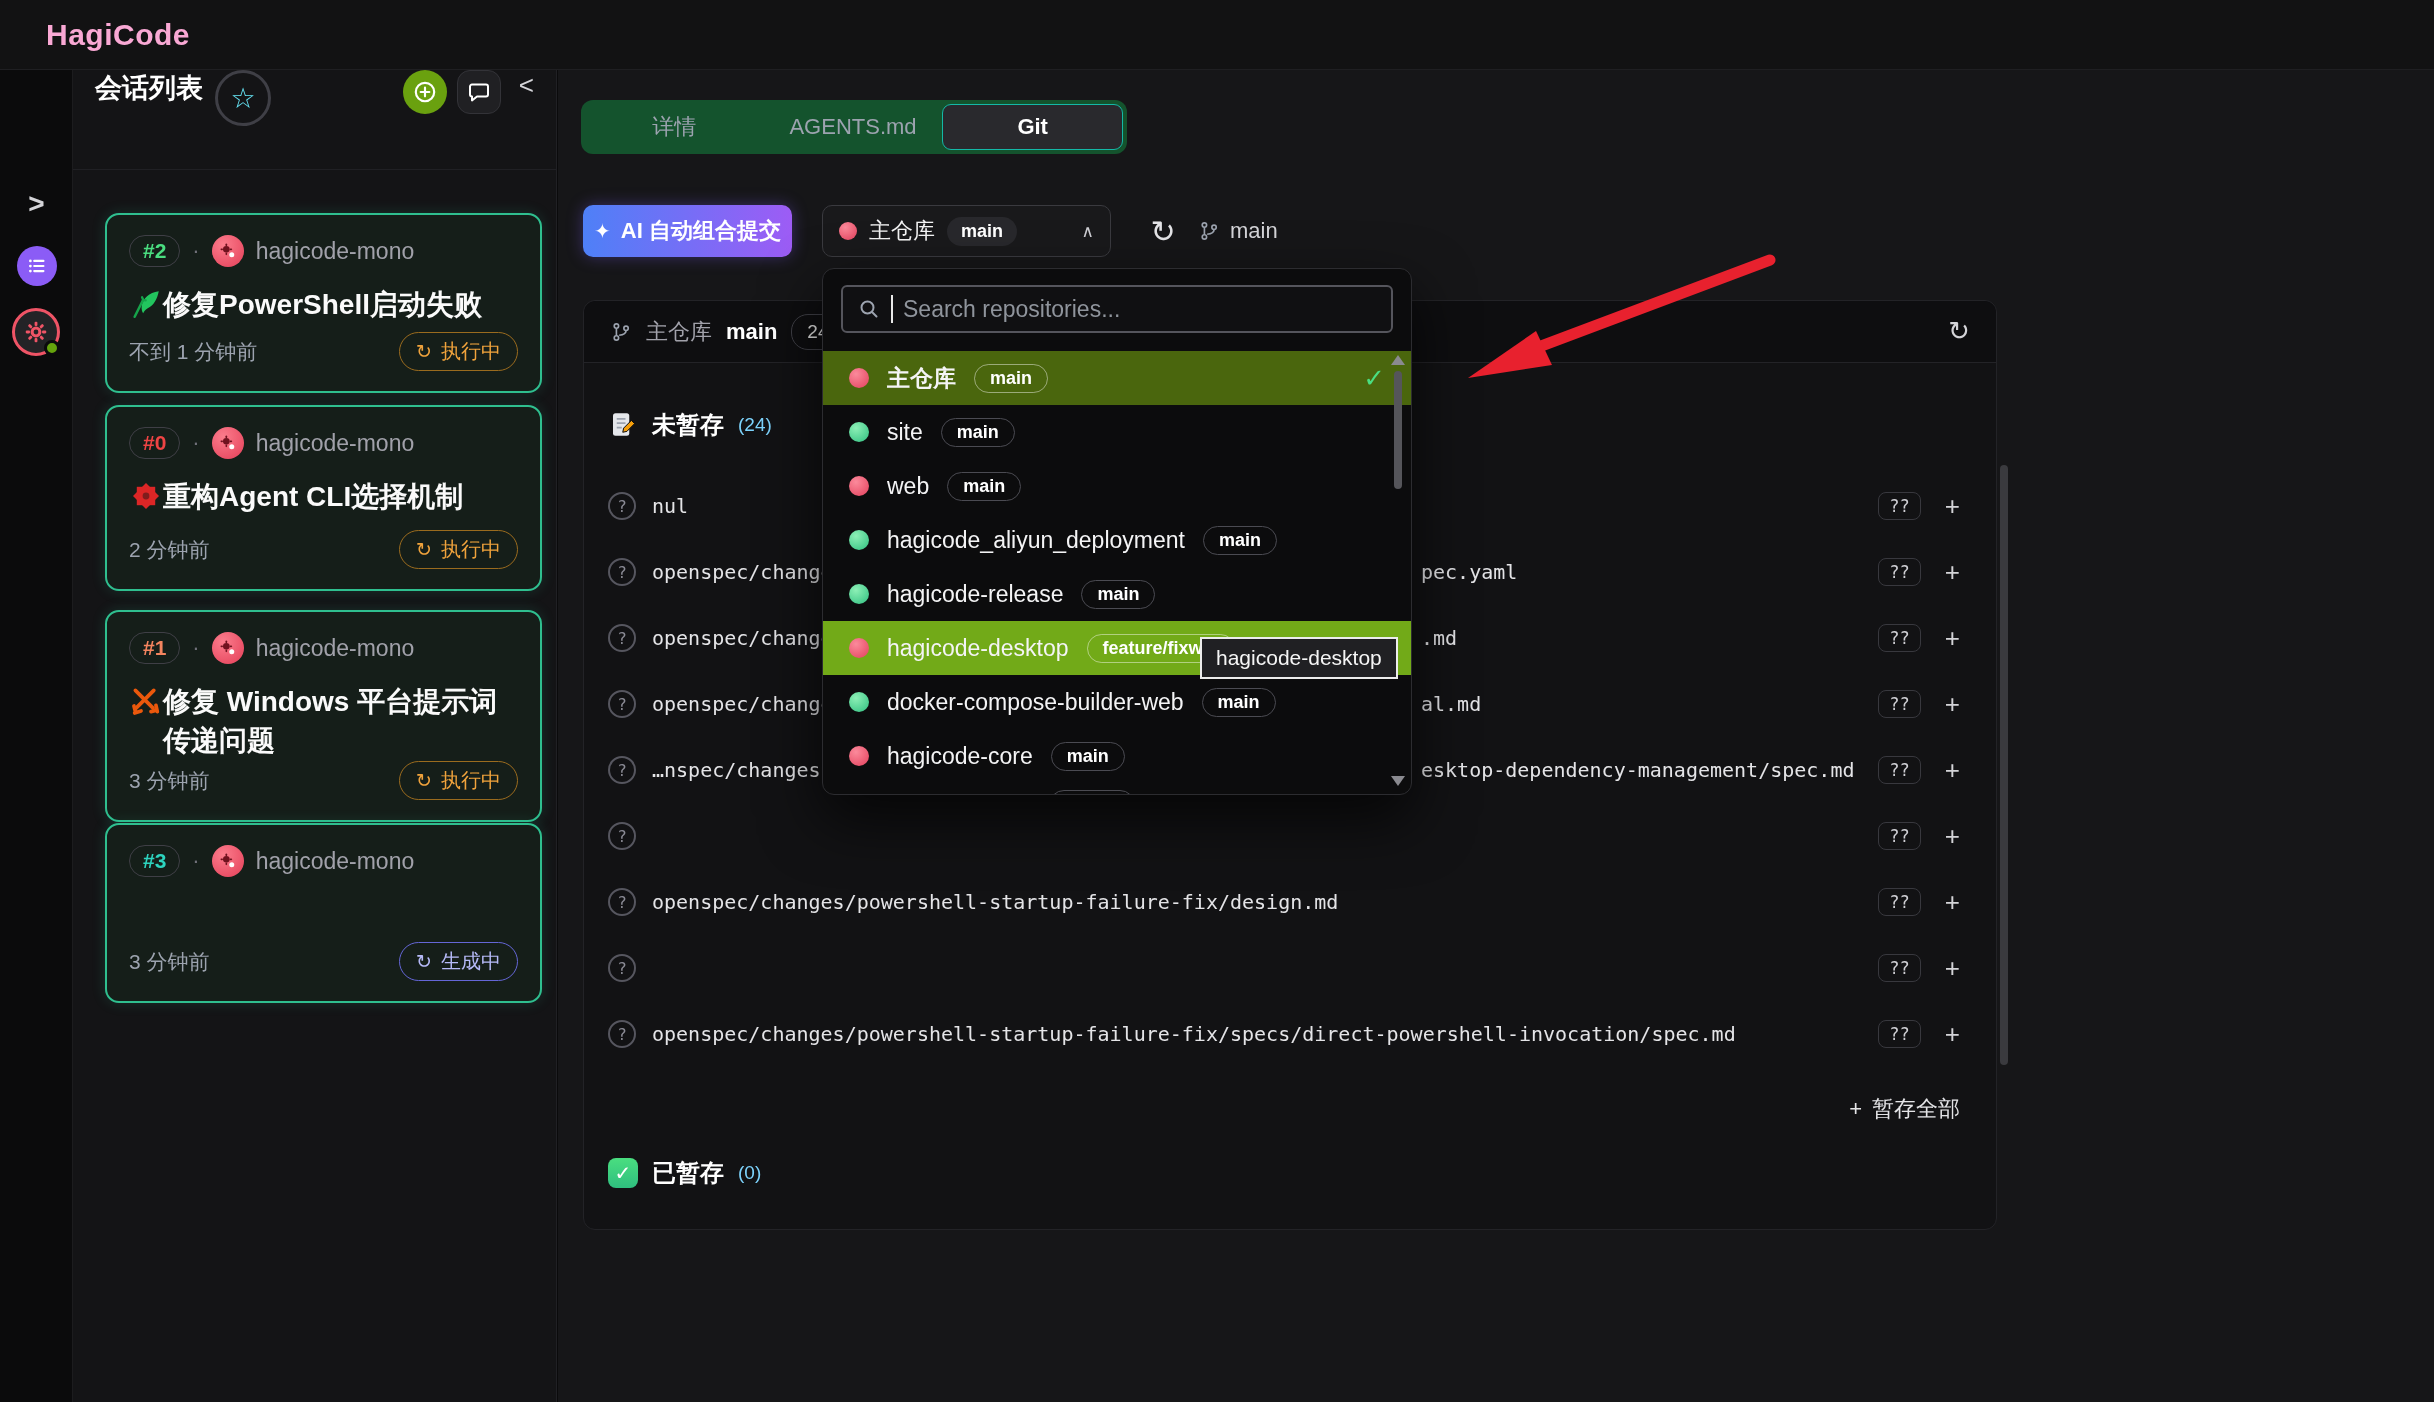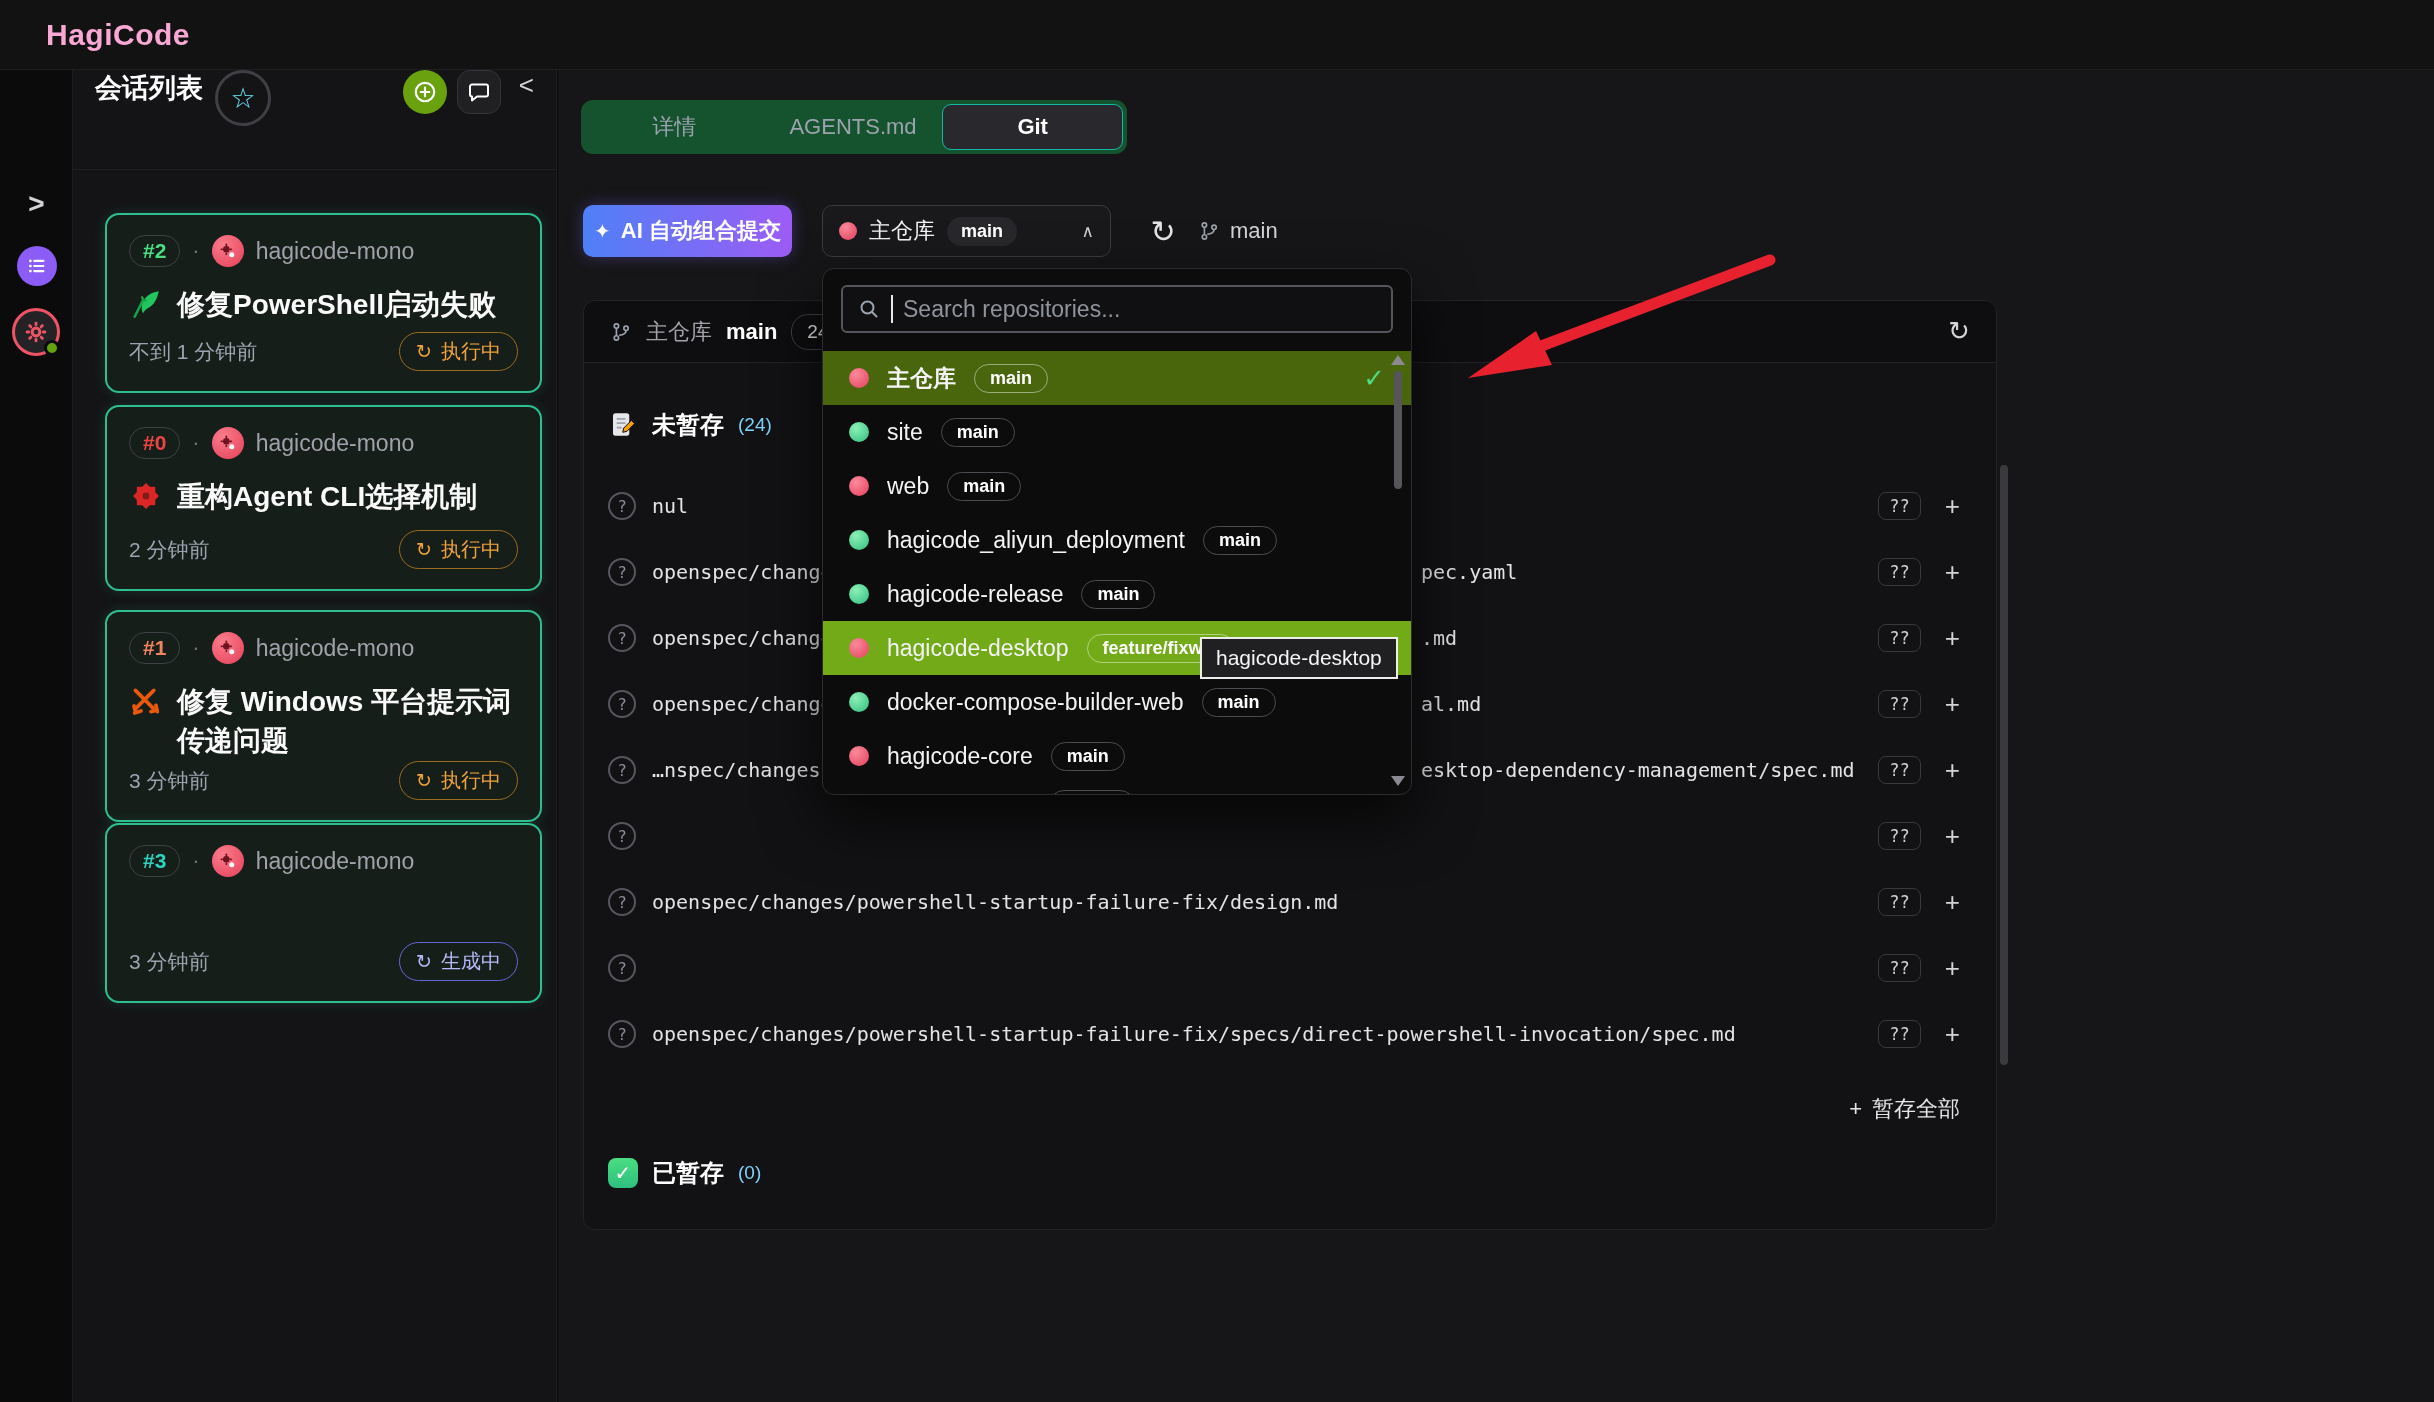--- a/index.html
+++ b/index.html
@@ -35,21 +35,21 @@
 
   .card { position:absolute; left:32px; width:437px; border:2px solid #2fbf8f; border-radius:14px;
           background:#151e19; padding:20px 22px; display:flex; flex-direction:column;
           box-shadow:0 0 14px rgba(47,191,143,.18); cursor:pointer; }
   .card-head { display:flex; align-items:center; gap:12px; }
   .num-badge { border:1.5px solid #3f3f46; border-radius:18px; padding:3px 13px; font-size:21px; font-weight:bold; }
   .n-green { color:#4ade80; } .n-red { color:#ef4444; } .n-orange { color:#f4845f; } .n-teal { color:#2dd4bf; }
   .head-dot { color:#71717a; font-size:22px; }
   .mono-avatar { width:32px; height:32px; border-radius:50%; background:radial-gradient(circle at 35% 30%, #fb7c8c, #e43f58); display:flex; align-items:center; justify-content:center; overflow:hidden; }
   .repo-name { font-size:23px; color:#a1a1aa; }
-  .card-title { display:flex; align-items:flex-start; gap:14px; margin-top:18px; font-size:28px; font-weight:bold; color:#fafafa; line-height:1.4; }
+  .card-title { display:flex; align-items:flex-start; margin-top:18px; font-size:28px; font-weight:bold; color:#fafafa; line-height:1.4; }
   .card-title .t-icon { flex:0 0 auto; margin-top:2px; }
   .card-foot { display:flex; justify-content:space-between; align-items:center; margin-top:auto; }
   .card-time { font-size:21px; color:#9ca3af; }
   .status-pill { display:flex; align-items:center; gap:9px; border-radius:999px; padding:5px 16px; font-size:20px; border:1.5px solid; }
   .s-orange { color:#f0a33c; border-color:#9a6b1e; }
   .s-purple { color:#b6baf8; border-color:#6466d6; }
   .spin { font-size:19px; }
 
   
   .main { left:558px; top:70px; width:1876px; height:1332px; background:#161618; }

